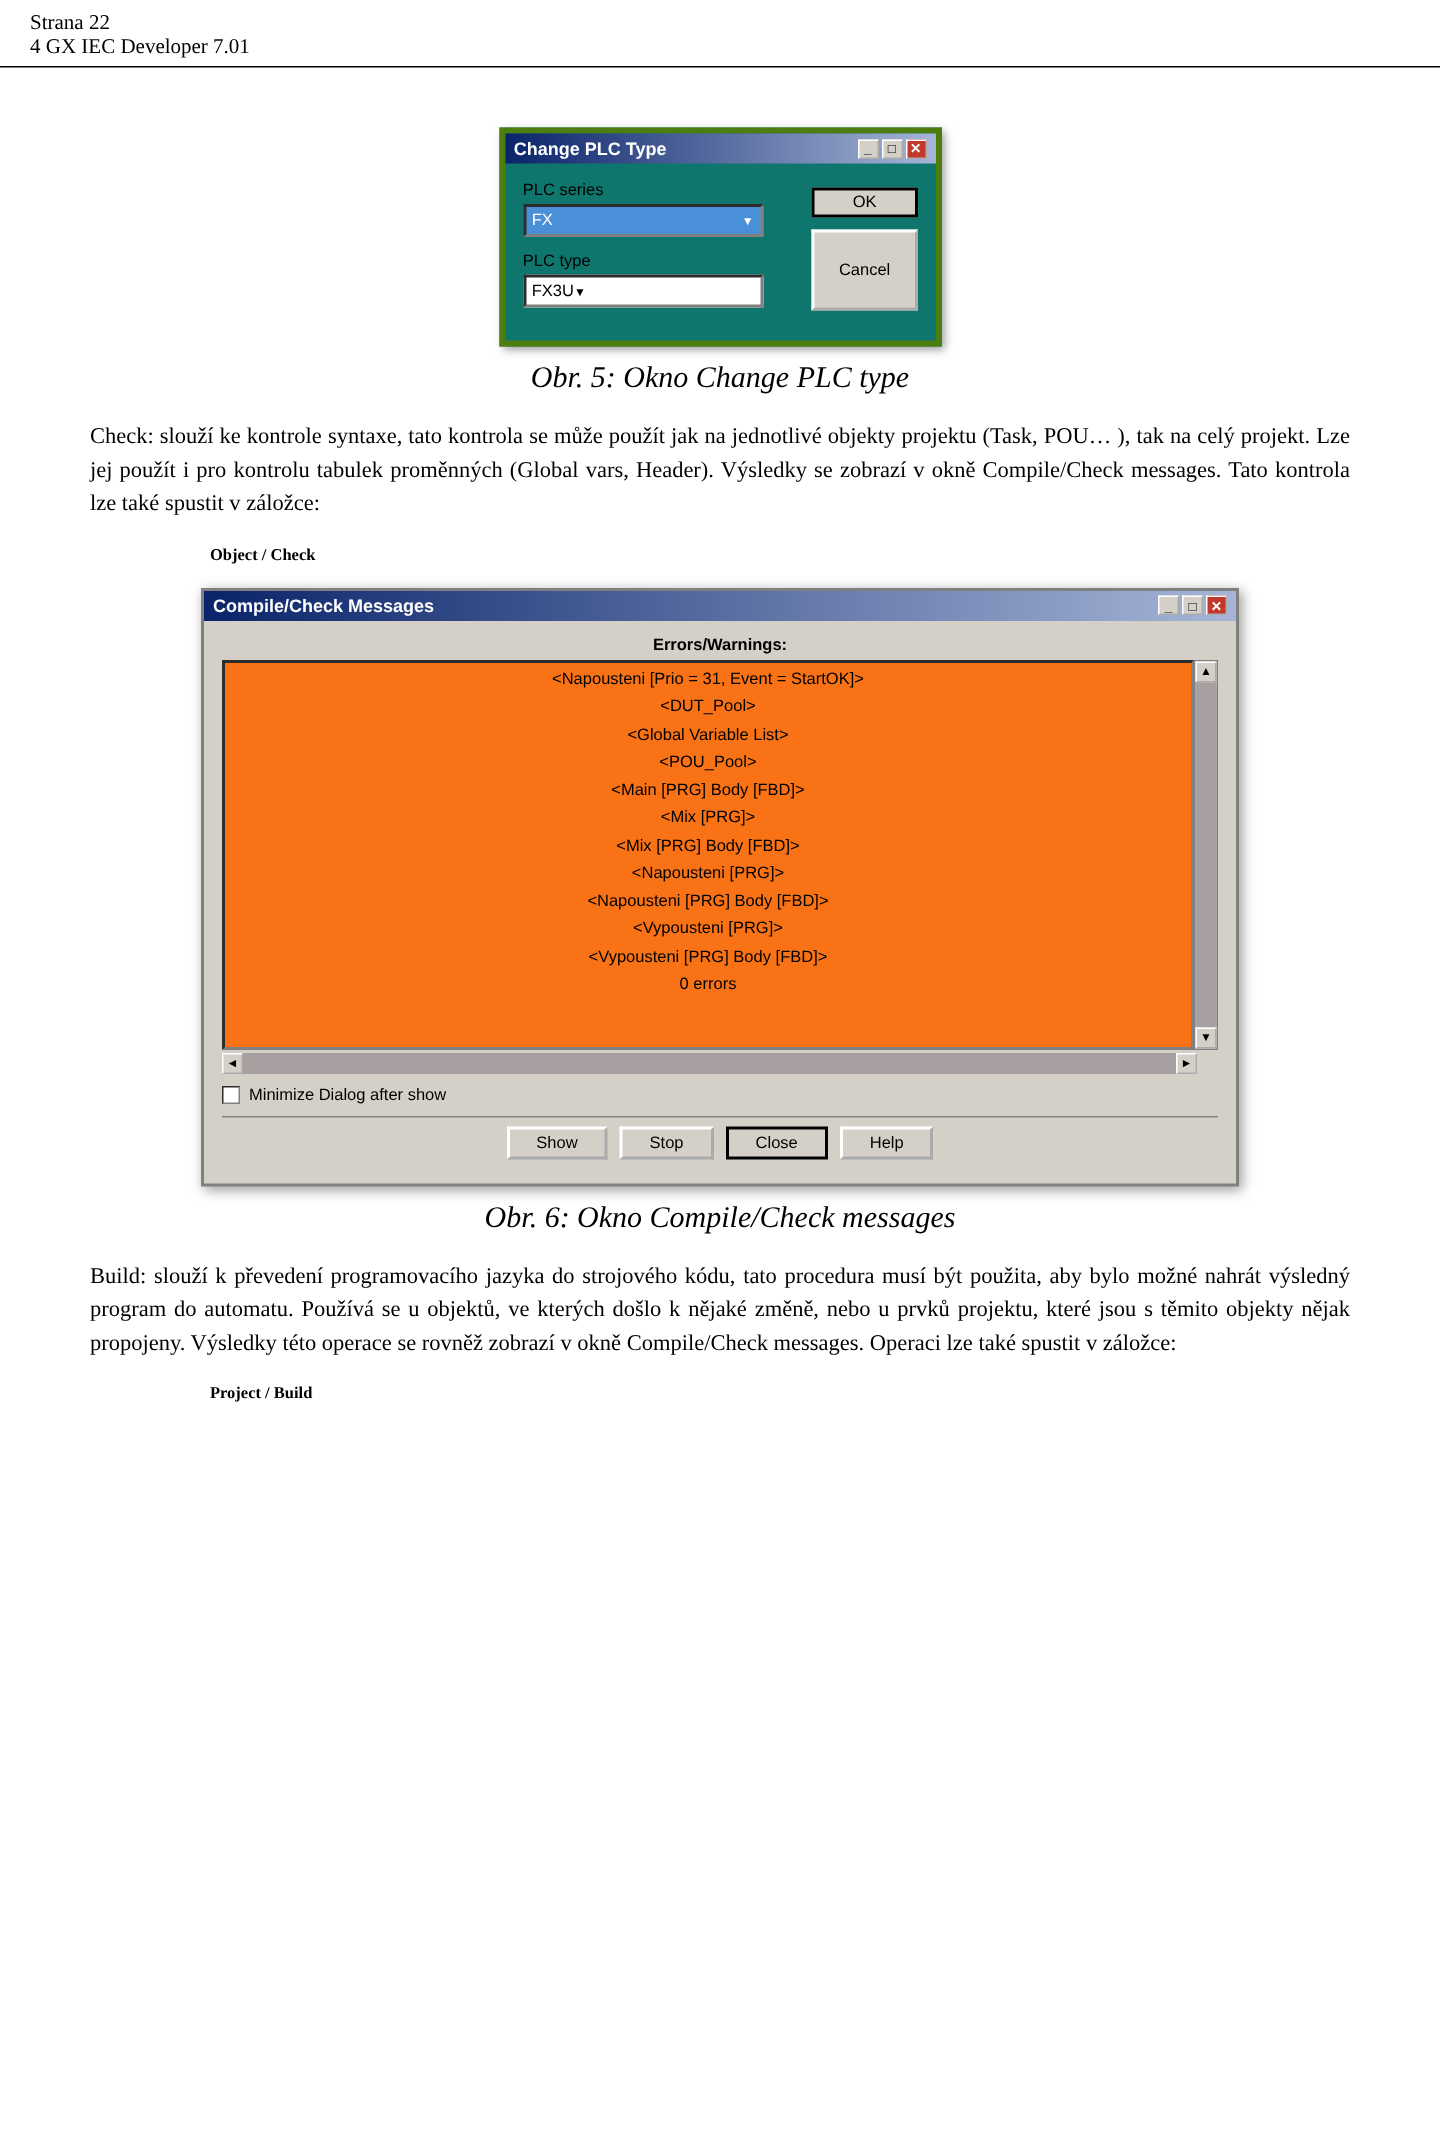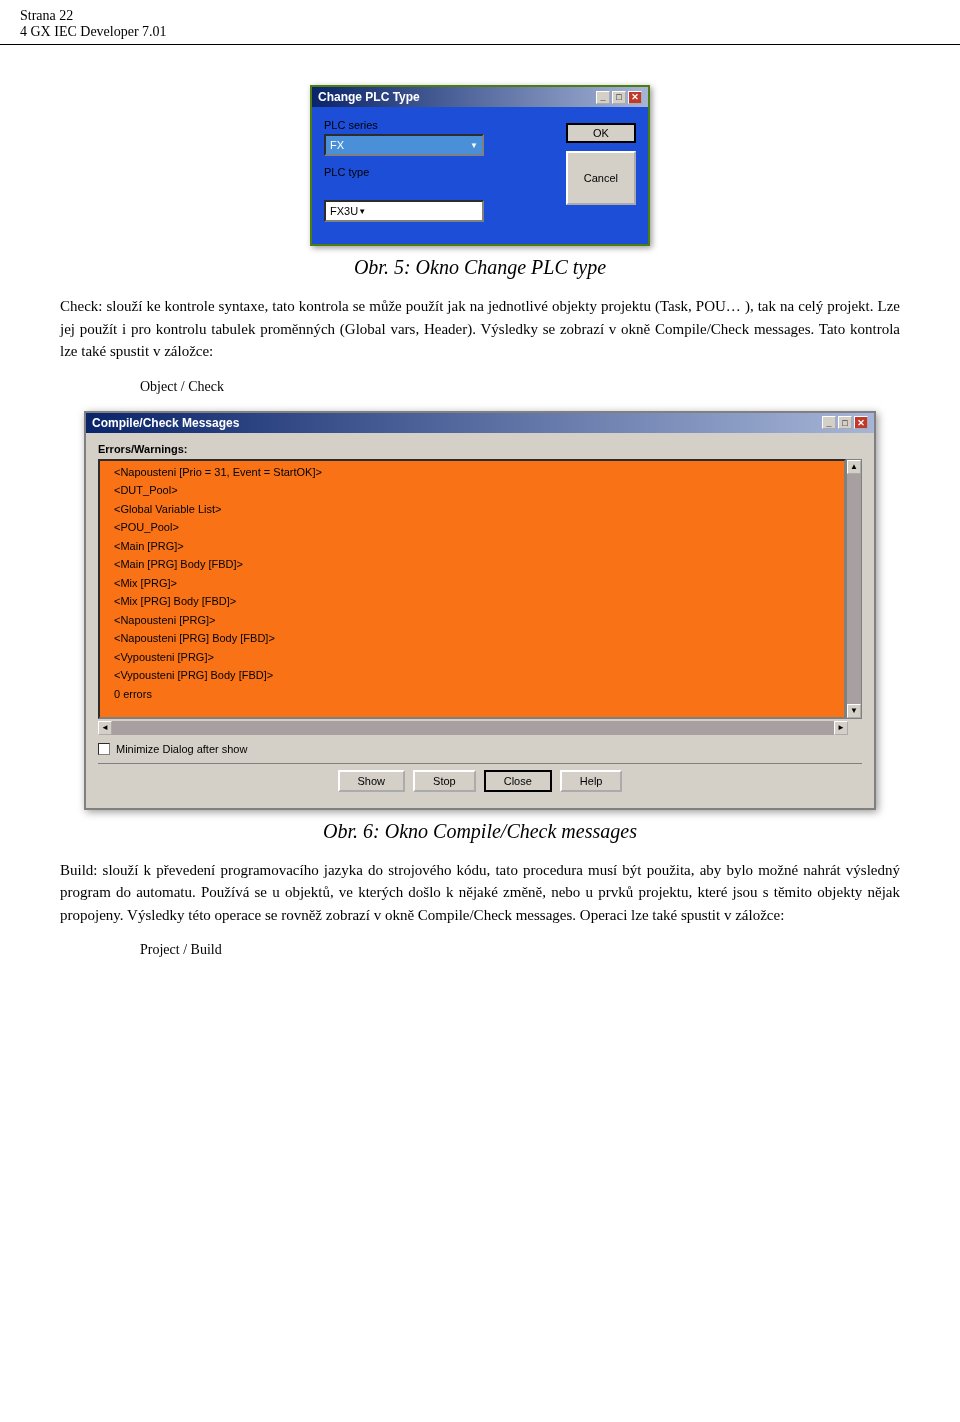--- a/index.html
+++ b/index.html
@@ -30,23 +30,23 @@
 
     
     .dialog-container {
       display: flex;
       justify-content: center;
       margin: 20px 0 10px 0;
     }
 
     
     .dialog-change-plc {
-      width: 340px;
-      background: #1d4ed8;
-      border: 2px solid #4d7c0f;
+      width: 295px;
+      background: #0f766e;
+      border: 4px solid #4d7c0f;
       box-shadow: 2px 2px 6px rgba(0,0,0,0.4);
       font-family: Arial, sans-serif;
       font-size: 12px;
     }
     .dialog-titlebar {
       background: linear-gradient(to right, #0a246a, #a6b5d7);
       color: white;
       padding: 3px 6px;
       display: flex;
       justify-content: space-between;
@@ -86,21 +86,20 @@
     .dialog-select-normal {
       background: white;
       border: 2px inset #808080;
       padding: 2px 4px;
       width: 160px;
       font-size: 11px;
       height: 22px;
       display: flex;
       align-items: center;
       justify-content: flex-start;
-      margin-top: 19px;
     }
     .win-button {
       background: #d4d0c8;
       border: 2px outset #ffffff;
       padding: 19px 16px;
       font-size: 11px;
       cursor: pointer;
       min-width: 70px;
       text-align: center;
     }
@@ -128,35 +127,36 @@
     
     .body-text {
       font-size: 15px;
       line-height: 1.5;
       margin-bottom: 10px;
       text-align: justify;
     }
 
     
     .menu-path {
-      font-size: 14px;
+      font-size: 11px;
       margin-left: 80px;
       margin-top: 16px;
       margin-bottom: 16px;
-      font-weight: normal;
+      font-weight: bold;
     }
 
     
     .dialog-compile {
-      width: 792px;
+      width: 692px;
       background: #d4d0c8;
       border: 2px solid #808080;
       box-shadow: 2px 2px 8px rgba(0,0,0,0.4);
       font-family: Arial, sans-serif;
       font-size: 11px;
+      text-align: center;
     }
     .dialog-compile .dialog-titlebar {
       background: linear-gradient(to right, #0a246a, #a6b5d7);
     }
     .dialog-compile-body {
       padding: 10px 12px;
     }
     .errors-label {
       font-size: 11px;
       font-weight: bold;
@@ -354,21 +354,20 @@
         </div>
       </div>
       <div class="dialog-compile-body">
         <div class="errors-label">Errors/Warnings:</div>
         <div class="errors-list-wrapper">
           <div class="errors-list-content" id="errors-list">
           <div class="error-item">&lt;Napousteni [Prio = 31, Event = StartOK]&gt;</div>
               <div class="error-item">&lt;DUT_Pool&gt;</div>
               <div class="error-item">&lt;Global Variable List&gt;</div>
               <div class="error-item">&lt;POU_Pool&gt;</div>
-              <div class="error-item">&lt;Main [PRG]&gt;</div>
               <div class="error-item">&lt;Main [PRG] Body [FBD]&gt;</div>
               <div class="error-item">&lt;Mix [PRG]&gt;</div>
               <div class="error-item">&lt;Mix [PRG] Body [FBD]&gt;</div>
               <div class="error-item">&lt;Napousteni [PRG]&gt;</div>
               <div class="error-item">&lt;Napousteni [PRG] Body [FBD]&gt;</div>
               <div class="error-item">&lt;Vypousteni [PRG]&gt;</div>
               <div class="error-item">&lt;Vypousteni [PRG] Body [FBD]&gt;</div>
               <div class="error-item">0 errors</div>
             </div>
           <div class="scrollbar-vertical">

